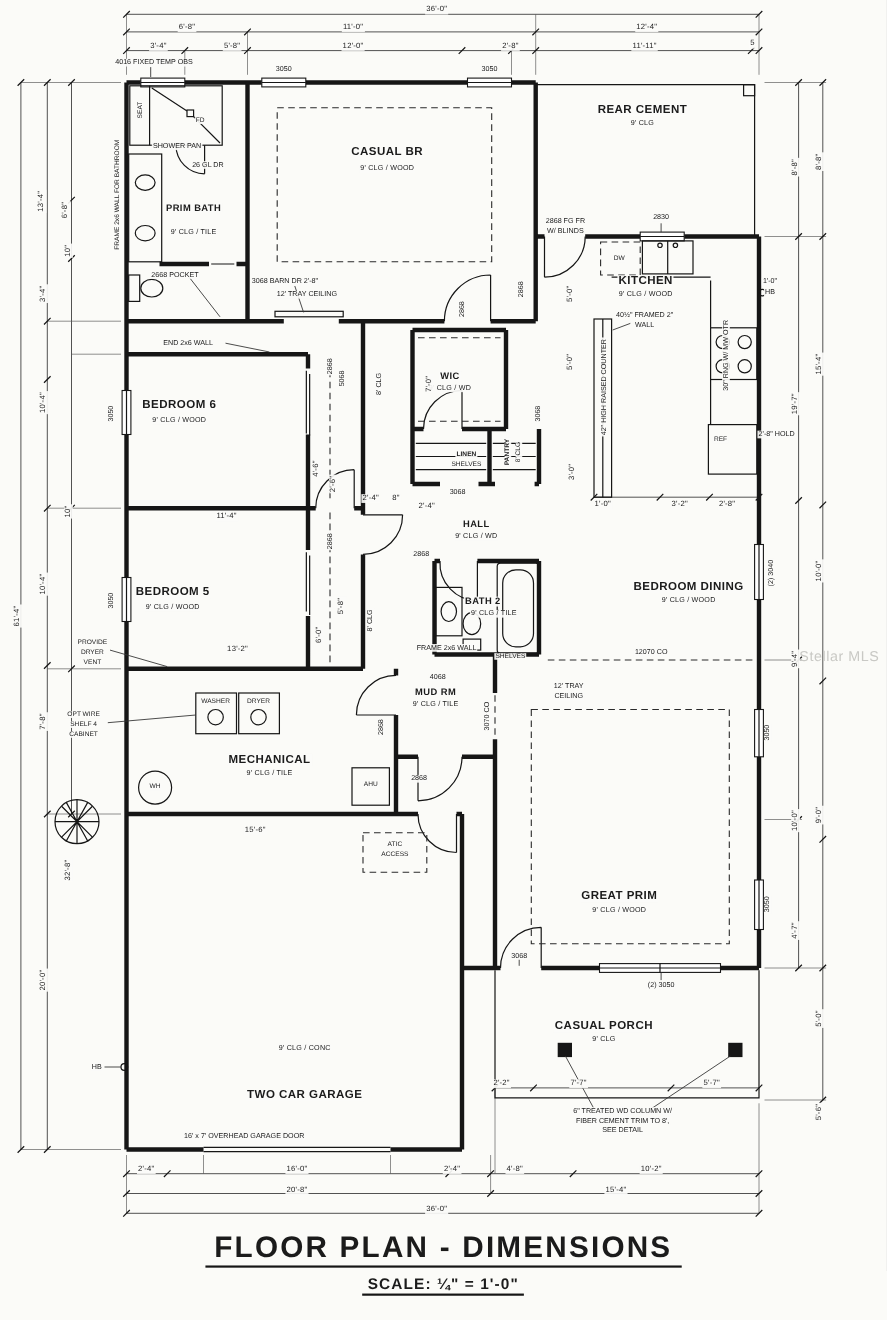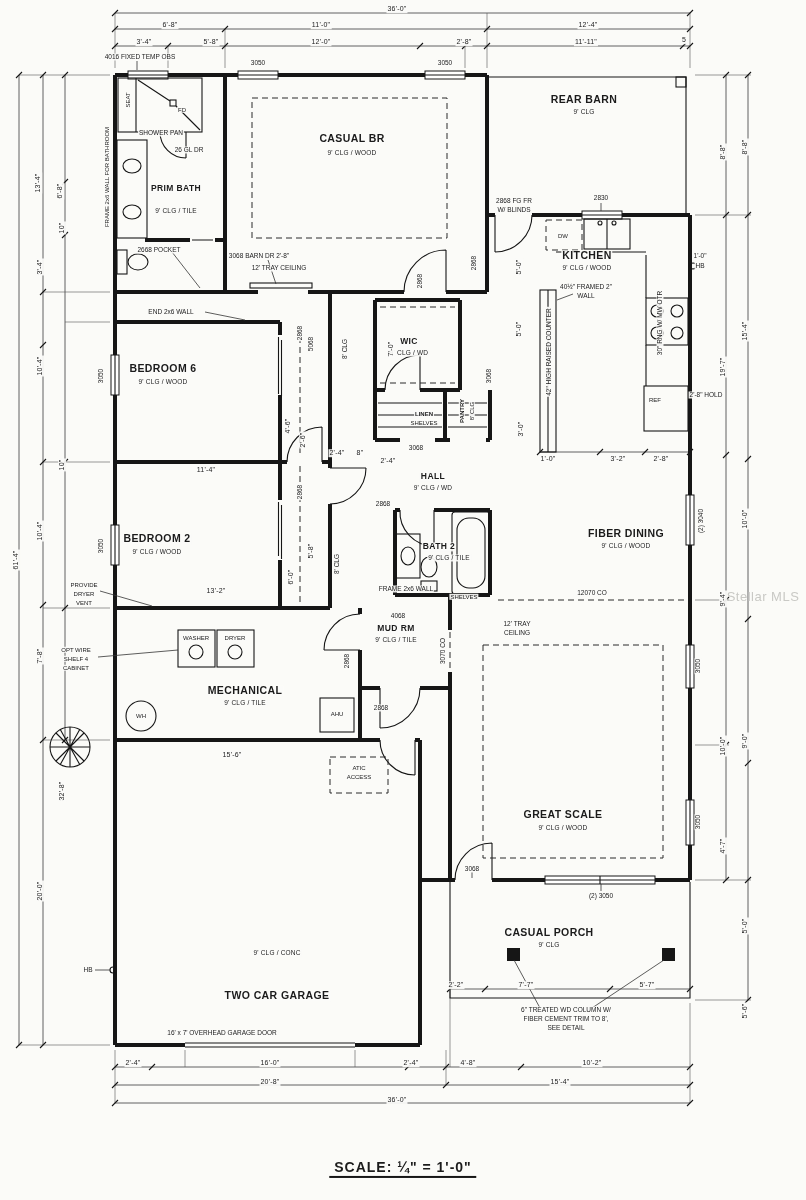--- a/index.html
+++ b/index.html
@@ -153,41 +153,41 @@
 
   <g>
     <path class="ld" d="M205,312 L245,320 M100,591 L152,606 M98,657 L178,650 M540,1008 L514,960 M592,1008 L664,960 M172,252 L200,288 M268,260 L276,284 M601,203 V211 M573,294 L557,300 M137,61 V70 M472,872 V878 M601,891 V884 M95,970 H110"></path>
   </g>
 </svg>
 
 <div class="lb room" style="left:352px;top:139px">CASUAL BR</div>
 <div class="lb spec" style="left:352px;top:153px">9' CLG / WOOD</div>
 <div class="lb room small" style="left:176px;top:189px">PRIM BATH</div>
 <div class="lb spec" style="left:176px;top:211px">9' CLG / TILE</div>
-<div class="lb room" style="left:584px;top:100px">REAR BARN</div>
+<div class="lb room" style="left:584px;top:100px">REAR CEMENT</div>
 <div class="lb spec" style="left:584px;top:112px">9' CLG</div>
 <div class="lb room" style="left:587px;top:256px">KITCHEN</div>
 <div class="lb spec" style="left:587px;top:268px">9' CLG / WOOD</div>
 <div class="lb room" style="left:163px;top:369px">BEDROOM 6</div>
 <div class="lb spec" style="left:163px;top:382px">9' CLG / WOOD</div>
 <div class="lb room small" style="left:409px;top:342px">WIC</div>
 <div class="lb spec" style="left:409px;top:353px">9' CLG / WD</div>
 <div class="lb room small" style="left:433px;top:477px">HALL</div>
 <div class="lb spec" style="left:433px;top:488px">9' CLG / WD</div>
-<div class="lb room" style="left:157px;top:539px">BEDROOM 2</div>
+<div class="lb room" style="left:157px;top:539px">BEDROOM 5</div>
 <div class="lb spec" style="left:157px;top:552px">9' CLG / WOOD</div>
 <div class="lb room small" style="left:439px;top:547px">BATH 2</div>
 <div class="lb spec" style="left:449px;top:558px">9' CLG / TILE</div>
-<div class="lb room" style="left:626px;top:534px">FIBER DINING</div>
+<div class="lb room" style="left:626px;top:534px">BEDROOM DINING</div>
 <div class="lb spec" style="left:626px;top:546px">9' CLG / WOOD</div>
 <div class="lb room small" style="left:396px;top:629px">MUD RM</div>
 <div class="lb spec" style="left:396px;top:640px">9' CLG / TILE</div>
 <div class="lb room" style="left:245px;top:691px">MECHANICAL</div>
 <div class="lb spec" style="left:245px;top:703px">9' CLG / TILE</div>
-<div class="lb room" style="left:563px;top:815px">GREAT SCALE</div>
+<div class="lb room" style="left:563px;top:815px">GREAT PRIM</div>
 <div class="lb spec" style="left:563px;top:828px">9' CLG / WOOD</div>
 <div class="lb room" style="left:277px;top:996px">TWO CAR GARAGE</div>
 <div class="lb spec" style="left:277px;top:953px">9' CLG / CONC</div>
 <div class="lb room" style="left:549px;top:933px">CASUAL PORCH</div>
 <div class="lb spec" style="left:549px;top:945px">9' CLG</div>
 <div class="lb sm" style="left:424px;top:414px;font-weight:700">LINEN</div>
 <div class="lb sm" style="left:424px;top:423px">SHELVES</div>
 <div class="lb sm r" style="left:462px;top:411px;font-weight:700">PANTRY</div>
 <div class="lb sm r" style="left:472px;top:411px">8' CLG</div>
 
@@ -319,16 +319,17 @@
 <div class="lb dim r" style="left:519px;top:329px">5'-0"</div>
 <div class="lb dim r" style="left:521px;top:429px">3'-0"</div>
 <div class="lb dim" style="left:548px;top:459px">1'-0"</div>
 <div class="lb dim" style="left:618px;top:459px">3'-2"</div>
 <div class="lb dim" style="left:661px;top:459px">2'-8"</div>
 <div class="lb dim r" style="left:288px;top:426px">4'-6"</div>
 <div class="lb dim r" style="left:303px;top:440px">2'-6"</div>
 <div class="lb dim r" style="left:291px;top:577px">6'-0"</div>
 <div class="lb dim r" style="left:311px;top:551px">5'-8"</div>
 
+<div class="lb title" style="left:403px;top:1136px">FLOOR PLAN - DIMENSIONS</div>
 <div class="lb scalenote" style="left:403px;top:1169px">SCALE: ¼" = 1'-0"</div>
 <div class="lb watermark" style="left:763px;top:597px">Stellar MLS</div>
 
 </div>
 
 </body></html>

